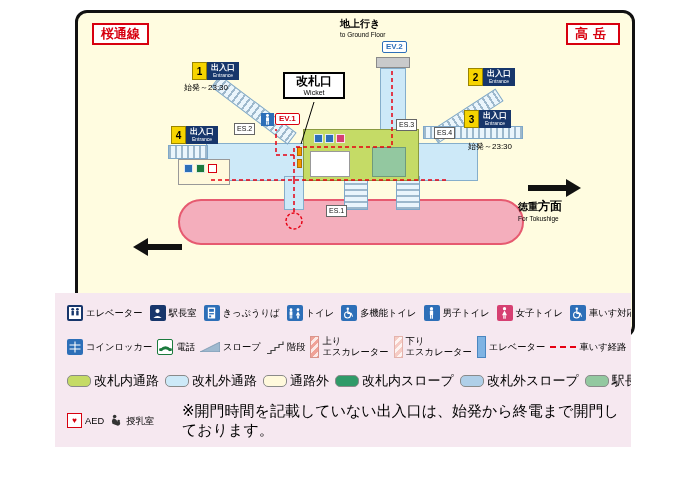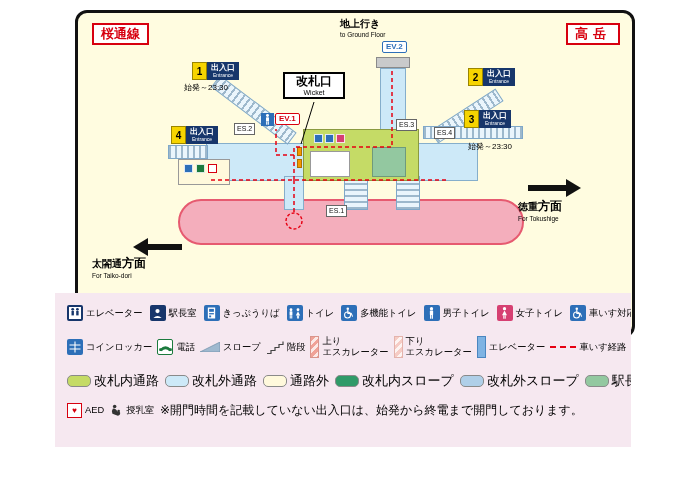--- a/index.html
+++ b/index.html
@@ -55,21 +55,21 @@
 .ib-pink{background:#D64072}
 .ib-line{background:#fff;border:2px solid #17366B}
 .ib-white{background:#fff;border:1.5px solid #1B7A3D}
 .pair{display:flex;gap:1px;align-items:center}
 .esc-up{width:9px;height:22px;border:1px solid #D9958C;background:repeating-linear-gradient(135deg,#F0A297 0 3px,#FBE9E6 3px 6px);flex:none}
 .esc-dn{width:9px;height:22px;border:1px solid #E4B3AC;background:repeating-linear-gradient(135deg,#F6CCC5 0 3px,#FDF4F2 3px 6px);flex:none}
 .elv-bar{width:9px;height:22px;background:#7EB3E3;border:1px solid #4A86C0;flex:none}
 .wc-route{width:26px;height:0;border-top:2px dashed #E60012;flex:none}
 .swatch{width:24px;height:12px;border-radius:5px;border:1px solid #8a8a8a;flex:none}
 .aed-box{width:15px;height:15px;background:#fff;border:1.5px solid #D7000F;color:#D7000F;font-size:8px;display:flex;align-items:center;justify-content:center;flex:none}
-.note{font-size:12px;}
+.note{font-size:15px;margin-left:22px}
 .caption{position:absolute;right:56px;top:452px;font-size:19px;font-weight:700;letter-spacing:.5px}
 </style>
 </head>
 <body>
 
 <div class="stage">
 
   <div class="map-panel">
 
     <div class="area b1" style="left: 128px; top: 130px; width: 272px; height: 38px; z-index: 1; background: rgb(205, 233, 248);"></div>
@@ -159,24 +159,20 @@
       <span class="ent-num">4</span>
       <span class="ent-body">
         <span class="ent-jp">出入口</span>
         <span class="ent-en">Entrance</span>
       </span>
     </div>
 
     <div class="dirblock" style="left:440px;top:183px">
       <div><span class="dir-jp">徳重</span><span class="dir-sf">方面</span></div>
       <div class="dir-en">For Tokushige</div>
-    </div>
-    <div class="dirblock" style="left:14px;top:240px">
-      <div><span class="dir-jp">太閤通</span><span class="dir-sf">方面</span></div>
-      <div class="dir-en">For Taiko-dori</div>
     </div>
 
     <svg class="overlay" width="554" height="266" viewBox="0 0 554 266">
       <g stroke="#E60012" stroke-width="1.5" stroke-dasharray="4 3" fill="none">
         <path d="M133 167 H370"></path>
         <path d="M216 167 V199"></path>
         <path d="M216 167 V134 H314 V58"></path>
         <path d="M216 142 H198 V116"></path>
       </g>
       <circle cx="216" cy="208" r="8" fill="none" stroke="#E60012" stroke-width="1.4" stroke-dasharray="3 2"></circle>

